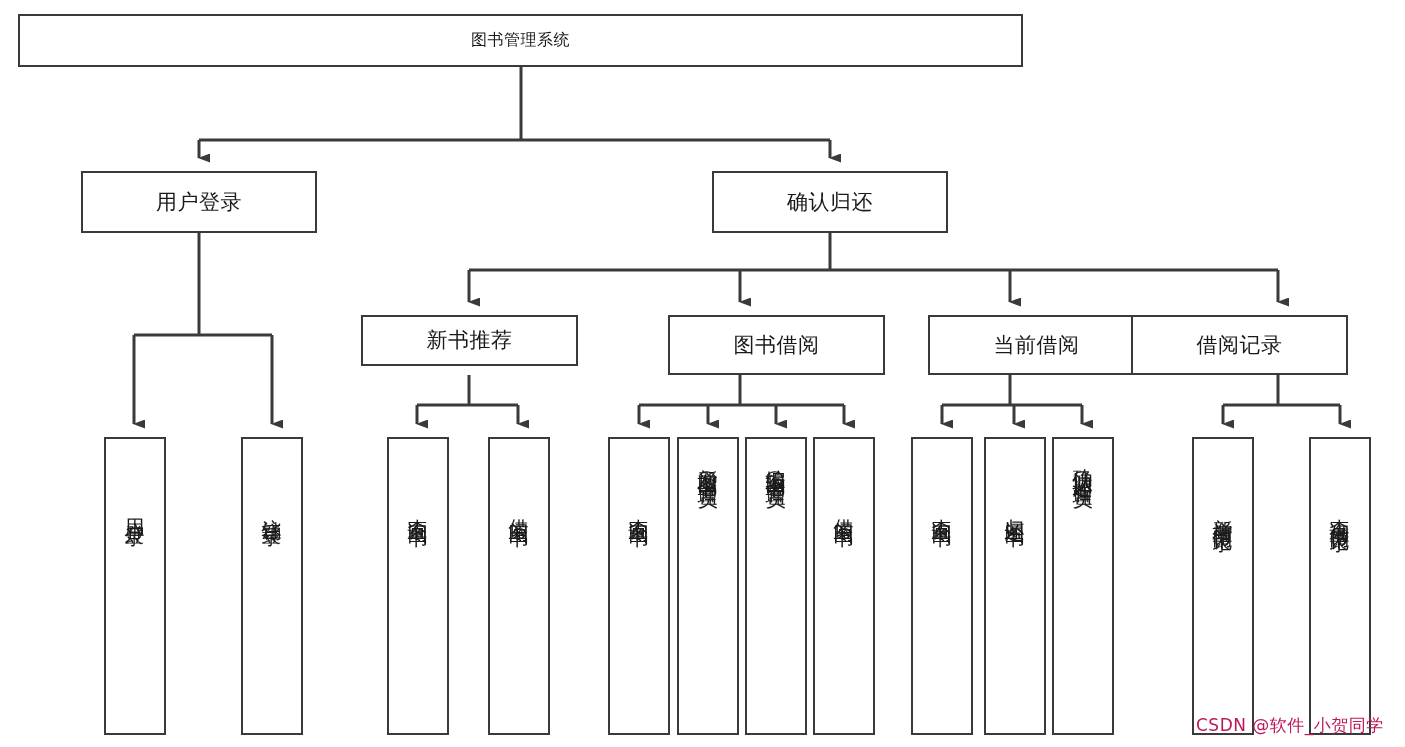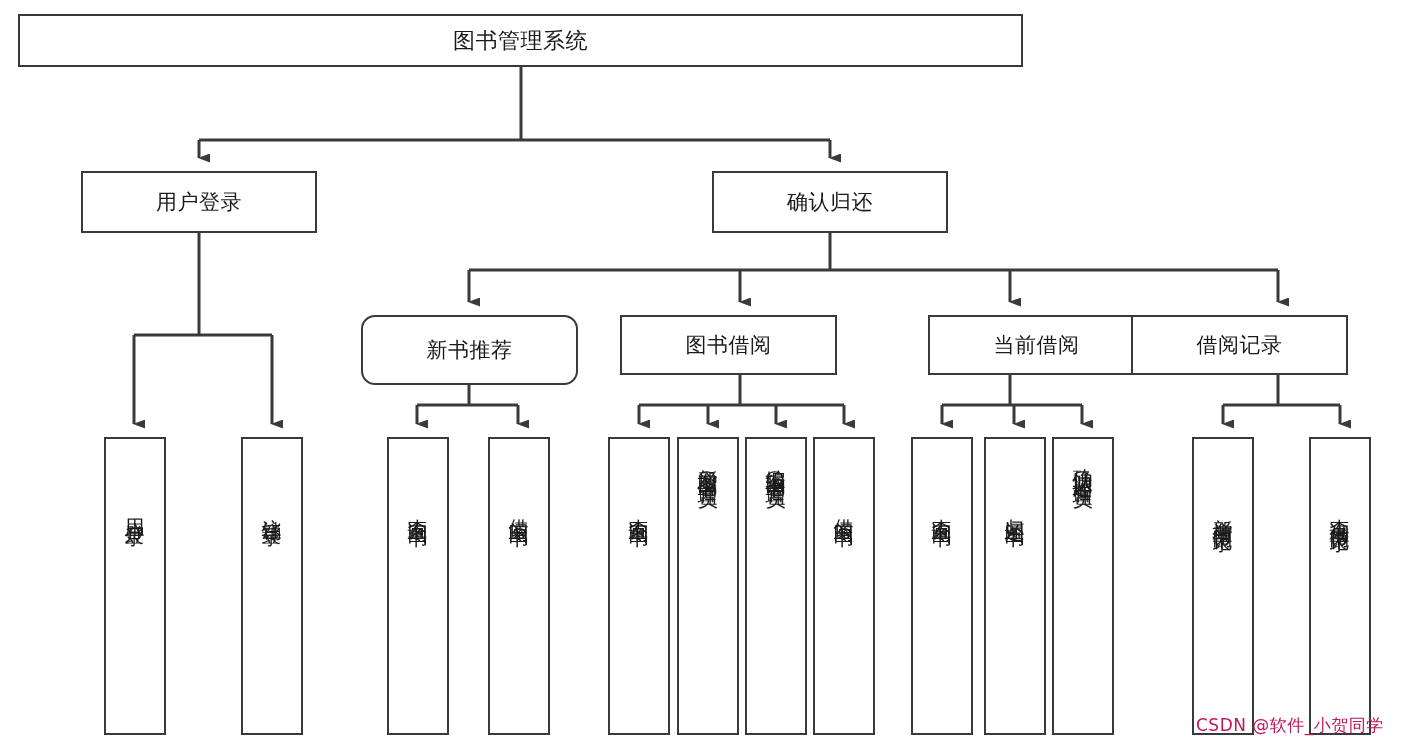--- a/index.html
+++ b/index.html
@@ -41,21 +41,21 @@
     text-align: center;
     line-height: 1.18;
     letter-spacing: 0.5px;
     white-space: pre-wrap;
   }
   
   .node.horiz .label {
     font-size: 21px;
   }
   .node.root .label {
-    font-size: 22px;
+    font-size: 16px;
   }
   
   .node.vert {
     align-items: flex-start;
     justify-content: center;
     padding-top: 6px;
   }
   .node.vert .label {
     writing-mode: vertical-rl;
     text-orientation: upright;
@@ -134,24 +134,24 @@
   <div id="level1-layer">
       <div class="node horiz" style="left: 81px; top: 171px; width: 236px; height: 62px;">
         <span class="label">用户登录</span>
       </div>
       <div class="node horiz" style="left: 712px; top: 171px; width: 236px; height: 62px;">
         <span class="label">确认归还</span>
       </div>
     </div>
 
   <div id="level2-layer">
-      <div class="node horiz" style="left: 361px; top: 315px; width: 217px; height: 70px; border-radius: 14px;">
+      <div class="node horiz" style="left: 361px; top: 315px; width: 217px; height: 51px;">
         <span class="label">新书推荐</span>
       </div>
-      <div class="node horiz" style="left: 620px; top: 315px; width: 217px; height: 60px;">
+      <div class="node horiz" style="left: 668px; top: 315px; width: 217px; height: 60px;">
         <span class="label">图书借阅</span>
       </div>
       <div class="node horiz" style="left: 928px; top: 315px; width: 217px; height: 60px;">
         <span class="label">当前借阅</span>
       </div>
       <div class="node horiz" style="left: 1131px; top: 315px; width: 217px; height: 60px;">
         <span class="label">借阅记录</span>
       </div>
     </div>
 

